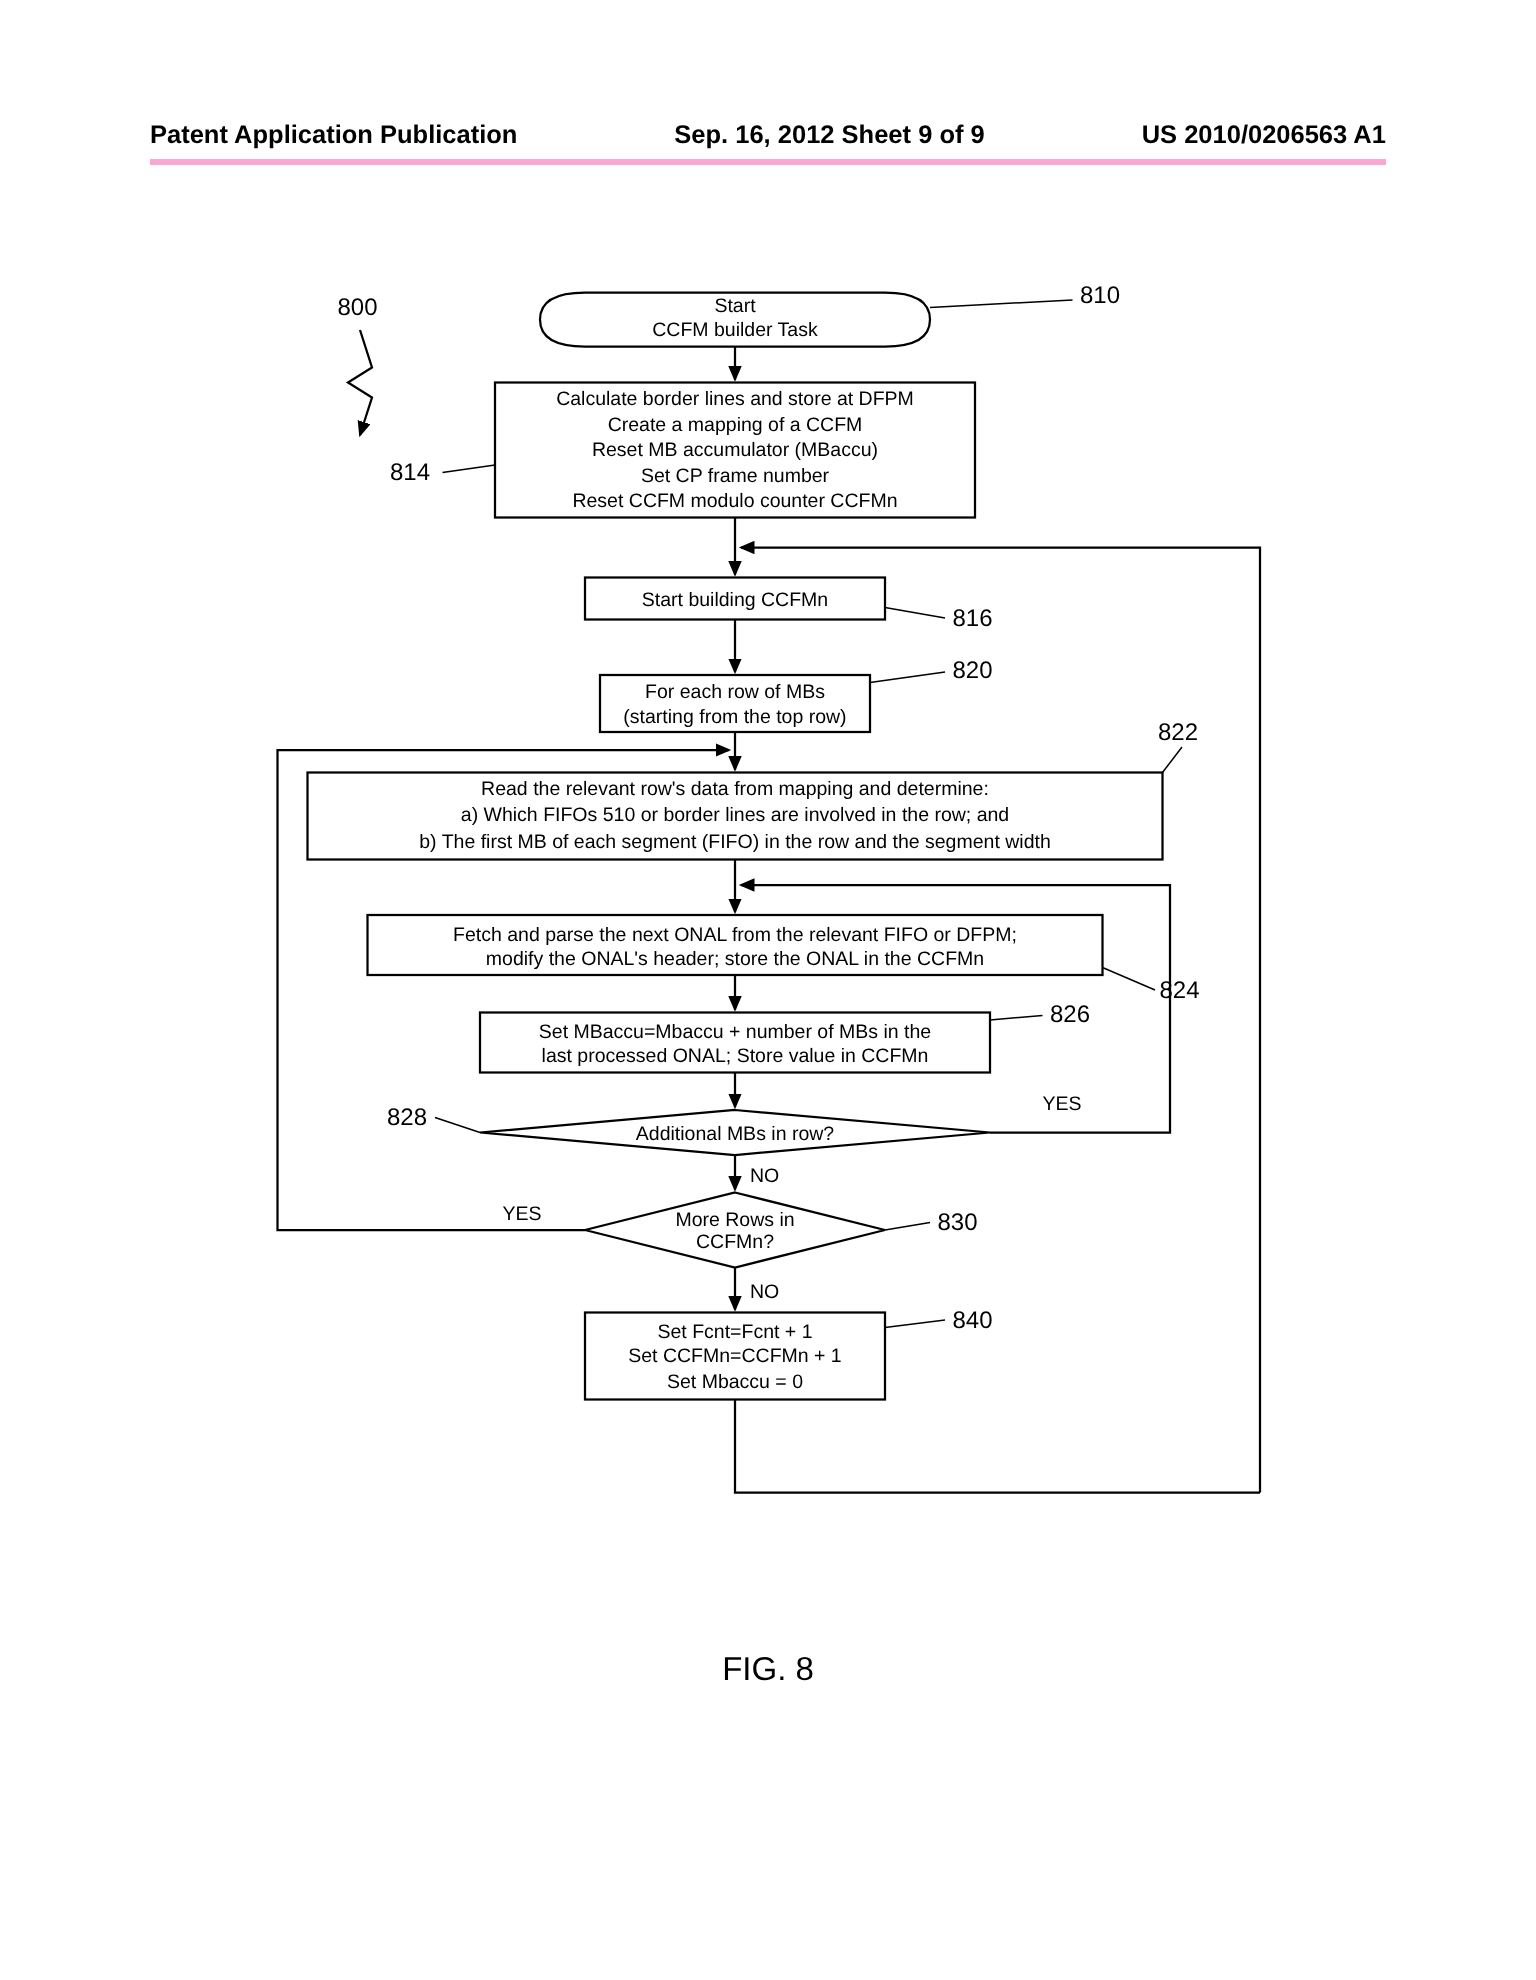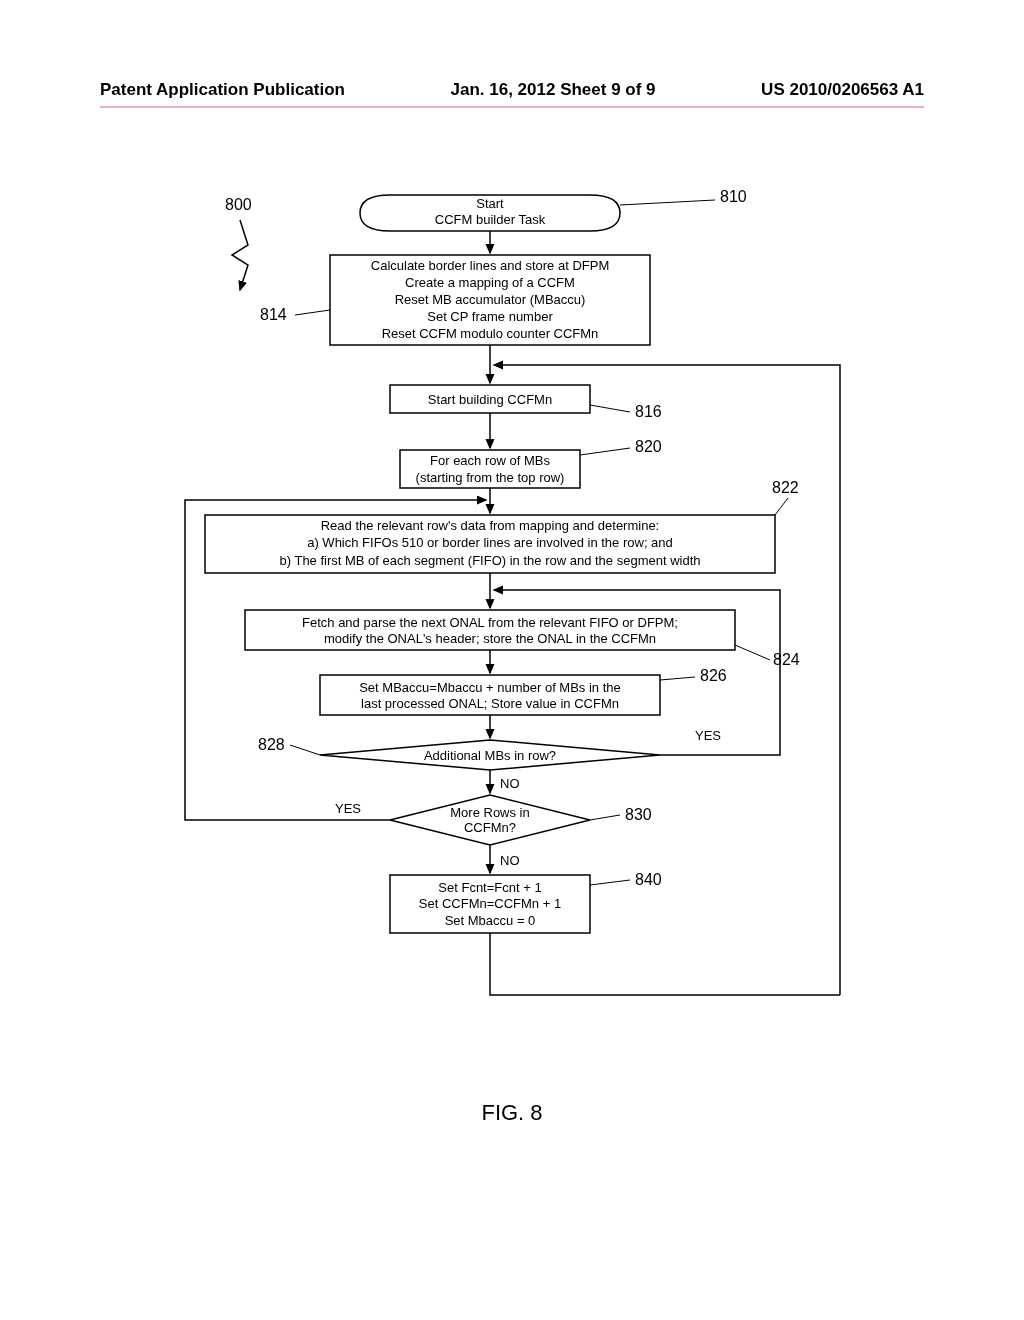--- a/index.html
+++ b/index.html
@@ -18,21 +18,21 @@
   }
   .header {
     position: absolute;
     top: 80px;
     left: 100px;
     right: 100px;
     display: flex;
     justify-content: space-between;
     font-weight: bold;
     font-size: 17px;
-    border-bottom: 2px solid #f9a8d4;
+    border-bottom: 4px solid #f9a8d4;
     padding-bottom: 6px;
   }
   .svg-container {
     position: absolute;
     top: 180px;
     left: 140px;
     width: 760px;
     height: 900px;
   }
   .figure-label {
@@ -56,21 +56,21 @@
     font-size: 13px;
     font-family: Arial, sans-serif;
   }
 </style>
 </head>
 <body>
 
 <div class="page">
   <div class="header">
     <span>Patent Application Publication</span>
-    <span>Jan. 16, 2012   Sheet 9 of 9</span>
+    <span>Sep. 16, 2012   Sheet 9 of 9</span>
     <span>US 2010/0206563 A1</span>
   </div>
 
   <div class="svg-container">
     <svg width="760" height="900" viewBox="0 0 760 900">
       <defs>
         <marker id="arrow" markerWidth="8" markerHeight="8" refX="6" refY="3" orient="auto">
           <path d="M0,0 L0,6 L7,3 z" fill="black"></path>
         </marker>
       </defs>

